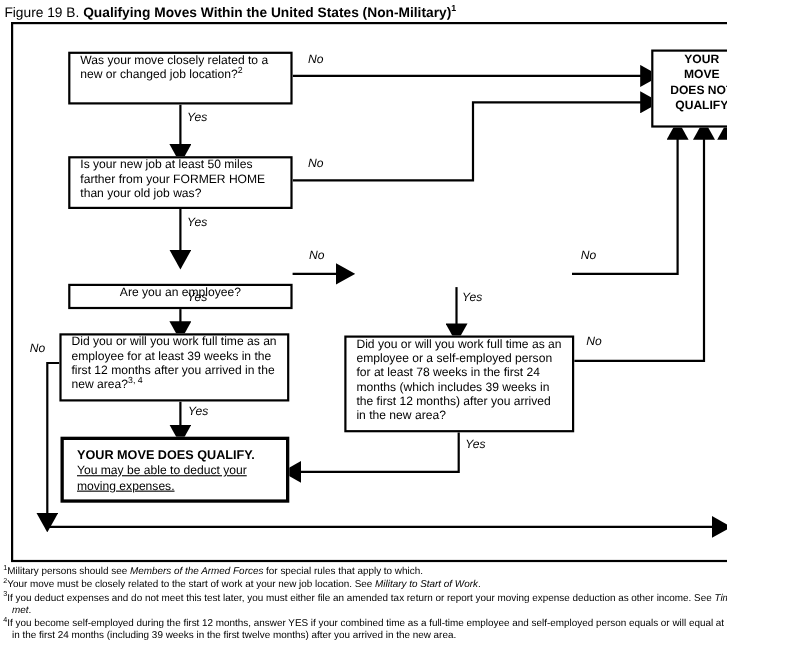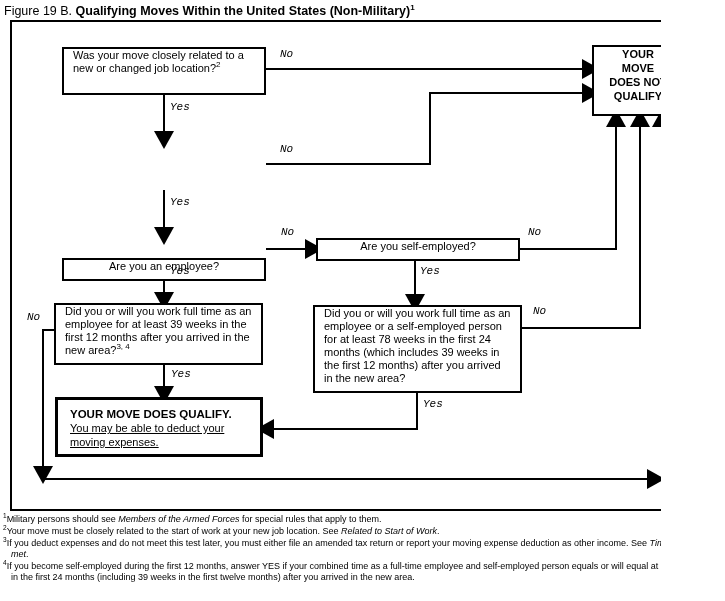--- a/index.html
+++ b/index.html
@@ -17,21 +17,21 @@
   .btxt{padding:0 4px 0 9px;font-size:11px;line-height:13px;white-space:pre-line;}
   .btxt sup{font-size:8px;vertical-align:super;line-height:0;}
   .box.center{justify-content:center;}
   .box.center .btxt{padding:0;text-align:center;}
   .box.nq{justify-content:center;text-align:center;font-weight:bold;}
   .box.nq .btxt{padding:0;font-size:11px;line-height:14px;}
   .box.qualify{border-width:3px;align-items:flex-start;}
   .qwrap{padding:7px 4px 0 12px;font-size:11px;line-height:14px;}
   .qt{font-weight:bold;font-size:11.5px;}
   .qb{white-space:pre-line;text-decoration:underline;}
-  .edge-label{position:absolute;font-size:11px;font-style:italic;white-space:nowrap;font-family:Liberation Mono, monospace;}
+  .edge-label{position:absolute;font-size:11px;font-style:italic;white-space:nowrap;}
   .footnotes{position:absolute;left:3px;top:514px;width:719px;font-size:9px;line-height:11px;}
   .fn{padding-left:8px;text-indent:-8px;margin-bottom:1px;}
   .fn sup{font-size:6.5px;vertical-align:super;line-height:0;}
   path.conn{stroke:#000;stroke-width:2;fill:none;}
 </style>
 </head>
 <body>
 
 <div class="stage">
 
@@ -61,28 +61,30 @@
     <path class="conn" d="M 417,393 V 429 H 272" marker-end="url(#arw)"></path>
   </svg>
 
   <div class="start-here">Start Here</div>
 
   <div class="box" style="left:62px;top:47px;width:204px;height:48px;">
     <div class="btxt"><span>Was your move closely related to a
 new or changed job location?</span><sup>2</sup></div>
   </div>
 
+  <div class="box" style="left:62px;top:142px;width:204px;height:48px;">
+    <div class="btxt"><span>Is your new job at least 50 miles
+farther from your FORMER HOME
+than your old job was?</span></div>
+  </div>
 
   <div class="box center" style="left:62px;top:238px;width:204px;height:23px;margin-top:20px;">
     <div class="btxt"><span>Are you an employee?</span></div>
   </div>
 
-  <div class="box center" style="left:316px;top:238px;width:204px;height:23px;">
-    <div class="btxt"><span>Are you self-employed?</span></div>
-  </div>
 
   <div class="box" style="left:54px;top:303px;width:209px;height:62px;">
     <div class="btxt"><span>Did you or will you work full time as an
 employee for at least 39 weeks in the
 first 12 months after you arrived in the
 new area?</span><sup>3, 4</sup></div>
   </div>
 
   <div class="box" style="left:313px;top:305px;width:209px;height:88px;">
     <div class="btxt"><span>Did you or will you work full time as an
@@ -115,19 +117,19 @@
   <span class="edge-label" style="left:281px;top:226px;">No</span>
   <span class="edge-label" style="left:170px;top:265px;">Yes</span>
   <span class="edge-label" style="left:528px;top:226px;">No</span>
   <span class="edge-label" style="left:420px;top:265px;">Yes</span>
   <span class="edge-label" style="left:27px;top:311px;">No</span>
   <span class="edge-label" style="left:171px;top:368px;">Yes</span>
   <span class="edge-label" style="left:533px;top:305px;">No</span>
   <span class="edge-label" style="left:423px;top:398px;">Yes</span>
 
   <div class="footnotes">
-    <div class="fn"><sup>1</sup><span>Military persons should see </span><i>Members of the Armed Forces</i><span> for special rules that apply to them.</span></div>
-    <div class="fn"><sup>2</sup><span>Your move must be closely related to the start of work at your new job location. See </span><i>Related to Start of Work</i><span>.</span></div>
+    <div class="fn"><sup>1</sup><span>Military persons should see </span><i>Members of the Armed Forces</i><span> for special rules that apply to which.</span></div>
+    <div class="fn"><sup>2</sup><span>Your move must be closely related to the start of work at your new job location. See </span><i>Military to Start of Work</i><span>.</span></div>
     <div class="fn"><sup>3</sup><span>If you deduct expenses and do not meet this test later, you must either file an amended tax return or report your moving expense deduction as other income. See </span><i>Time test not yet met</i><span>.</span></div>
     <div class="fn"><sup>4</sup><span>If you become self-employed during the first 12 months, answer YES if your combined time as a full-time employee and self-employed person equals or will equal at least 78 weeks in the first 24 months (including 39 weeks in the first twelve months) after you arrived in the new area.</span><i></i><span></span></div>
   </div>
 
 </div>
 
 </body></html>

